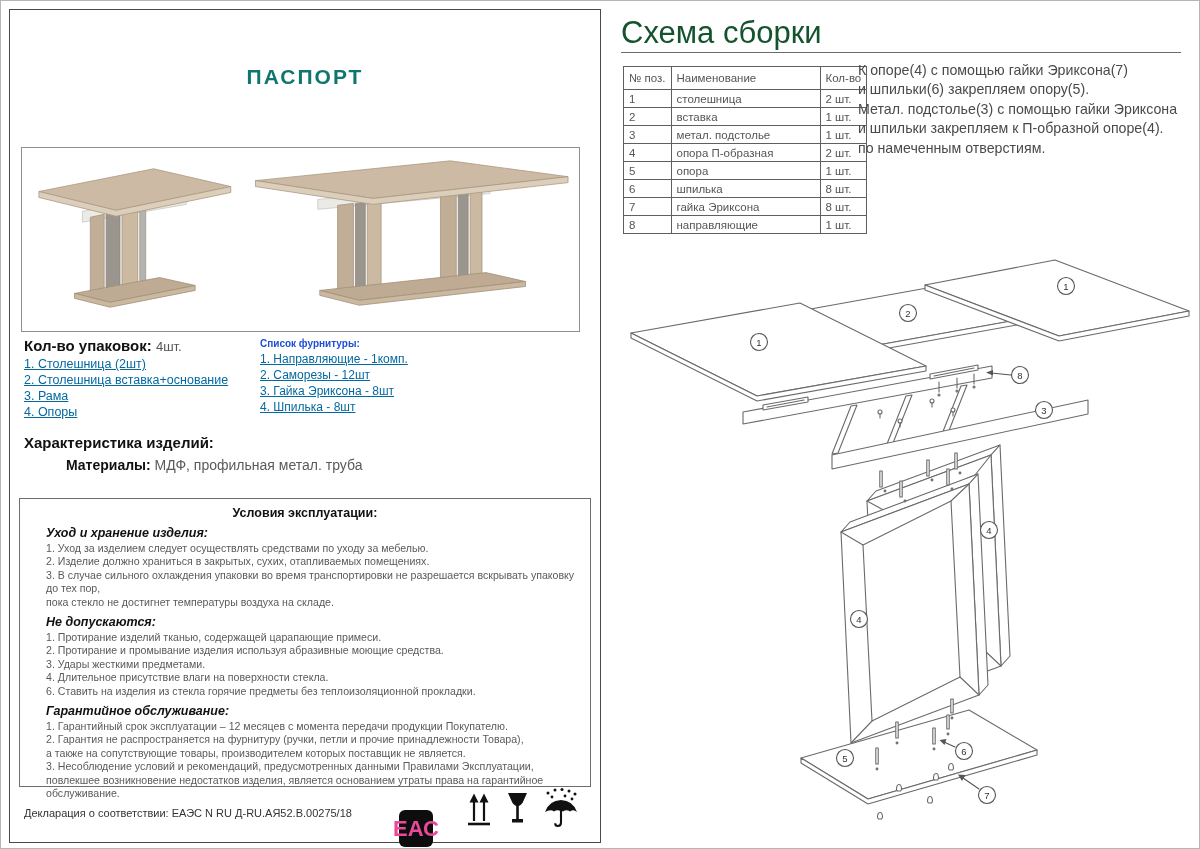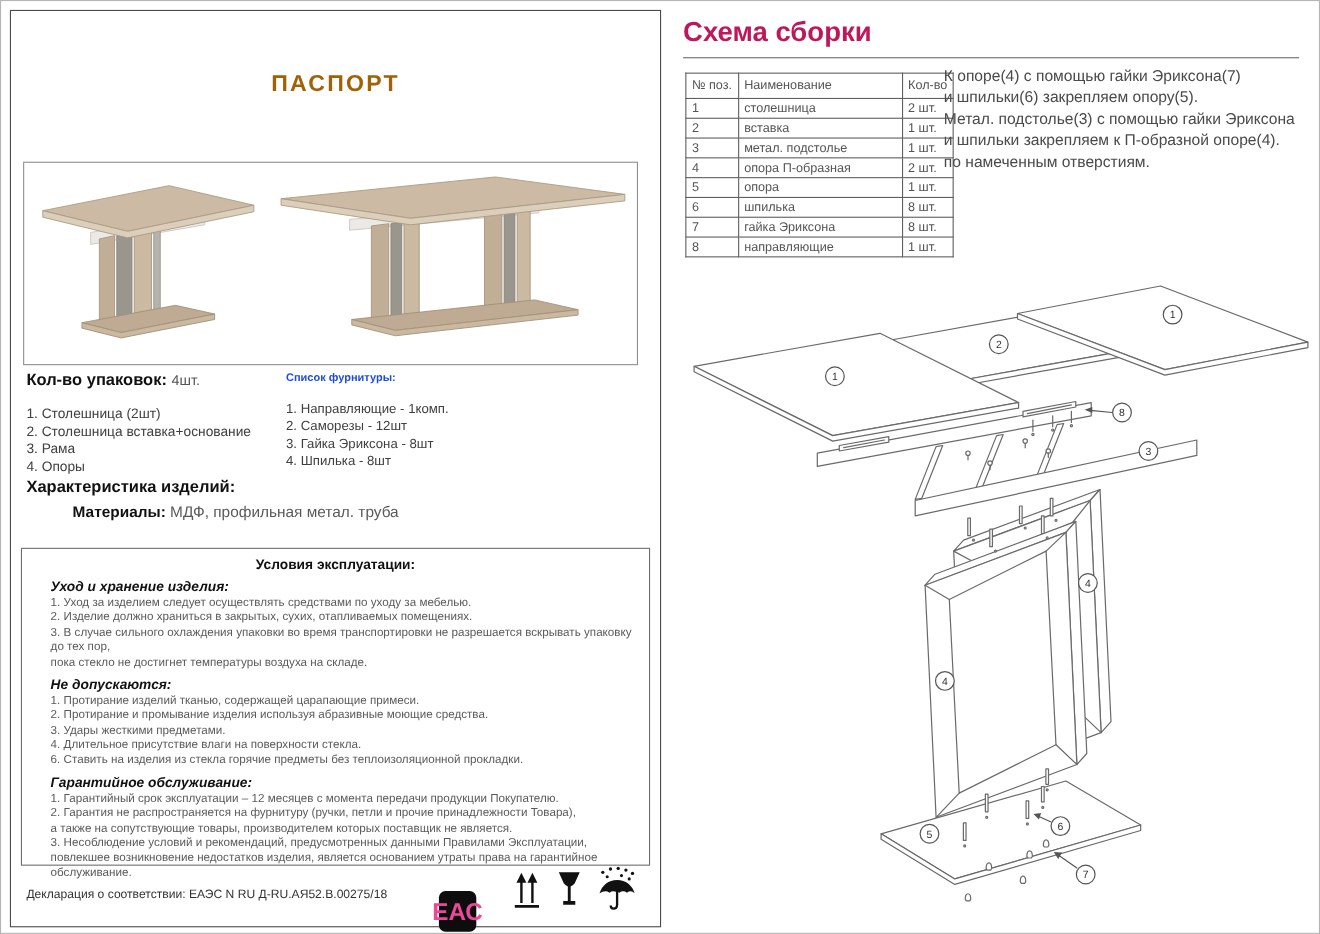--- a/index.html
+++ b/index.html
@@ -3,47 +3,47 @@
 <meta charset="utf-8">
 <style>
   html,body{margin:0;padding:0;background:#fff;}
   body{width:1200px;height:849px;position:relative;overflow:hidden;
        font-family:"Liberation Sans","DejaVu Sans",sans-serif;color:#222;}
   .canvas{position:absolute;left:0;top:0;width:1198px;height:847px;border:1px solid #b5b5b5;background:#fff;}
 
   
   .page-left{position:absolute;left:8px;top:8px;width:590px;height:832px;border:1px solid #4a4a4a;background:#fff;}
   .pl-title{position:absolute;left:0;top:55px;width:100%;text-align:center;
-            font-size:21px;font-weight:bold;letter-spacing:2px;color:#a16207;}
+            font-size:21px;font-weight:bold;letter-spacing:2px;color:#0f766e;}
   .photo-frame{position:absolute;left:11px;top:137px;width:557px;height:183px;border:1px solid #8f8f8f;background:#fff;}
   .photo-frame svg{display:block;}
 
   .sec{position:absolute;}
   .sec-h{font-size:15px;font-weight:bold;color:#111;}
   .sec-h .norm{font-weight:normal;font-size:13px;color:#555;}
   .sec-h2{font-size:10px;font-weight:bold;color:#1d4ed8;}
-  .plist{margin-top:14px;font-size:12.5px;line-height:16px;color:#404040;}
+  .plist{margin-top:2px;font-size:12.5px;line-height:16px;color:#0369a1;text-decoration:underline;}
   .char-h{font-size:15px;font-weight:bold;color:#111;}
   .char-line{margin-top:6px;font-size:14px;color:#5a5a5a;padding-left:42px;}
   .char-line b{color:#111;}
 
   .cond-box{position:absolute;left:9px;top:488px;width:572px;height:289px;border:1px solid #6e6e6e;
             padding:5px 10px 0 26px;box-sizing:border-box;}
   .cond-title{text-align:center;font-weight:bold;font-size:12.5px;color:#111;margin:2px 0 6px -16px;}
   .cond-h{font-weight:bold;font-size:12.5px;color:#111;margin:6px 0 2px;font-style:italic;}
   .cond-line{font-size:10.6px;line-height:13.4px;color:#5a5a5a;}
 
   .decl{position:absolute;left:14px;top:797px;font-size:11px;color:#333;}
   .mark{position:absolute;}
   .eac-box{left:389px;top:800px;width:34px;height:37px;background:#0d0d0d;border-radius:6px;
            display:flex;align-items:center;justify-content:center;color:#ec4899;
            font-weight:bold;font-size:22px;letter-spacing:0px;}
 
   
-  .pr-title{position:absolute;left:620px;top:14px;font-size:25px;font-weight:bold;color:#be185d;}
+  .pr-title{position:absolute;left:620px;top:14px;font-size:31px;font-weight:normal;color:#14532d;}
   .pr-underline{position:absolute;left:620px;top:51px;width:560px;height:1px;background:#6b6b6b;}
   .parts-table{position:absolute;left:622px;top:65px;border-collapse:collapse;}
   .parts-table th,.parts-table td{border:1px solid #5f5f5f;font-size:11.5px;font-weight:normal;
         color:#555;text-align:left;padding:1px 5px;white-space:nowrap;}
   .parts-table th{height:20px;}
   .parts-table td{height:15px;}
   .col-num{width:32px;}
   .col-name{width:138px;}
   .col-qty{width:34px;}
   .instructions{position:absolute;left:857px;top:60px;font-size:14.2px;line-height:19.4px;color:#4a4a4a;}

